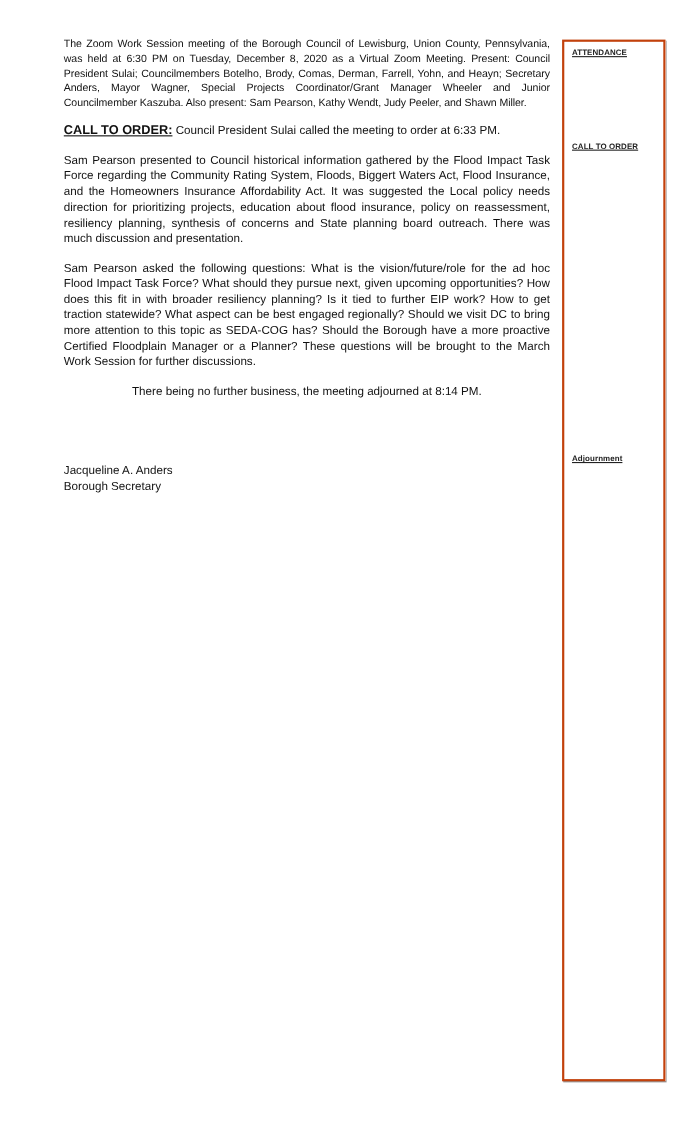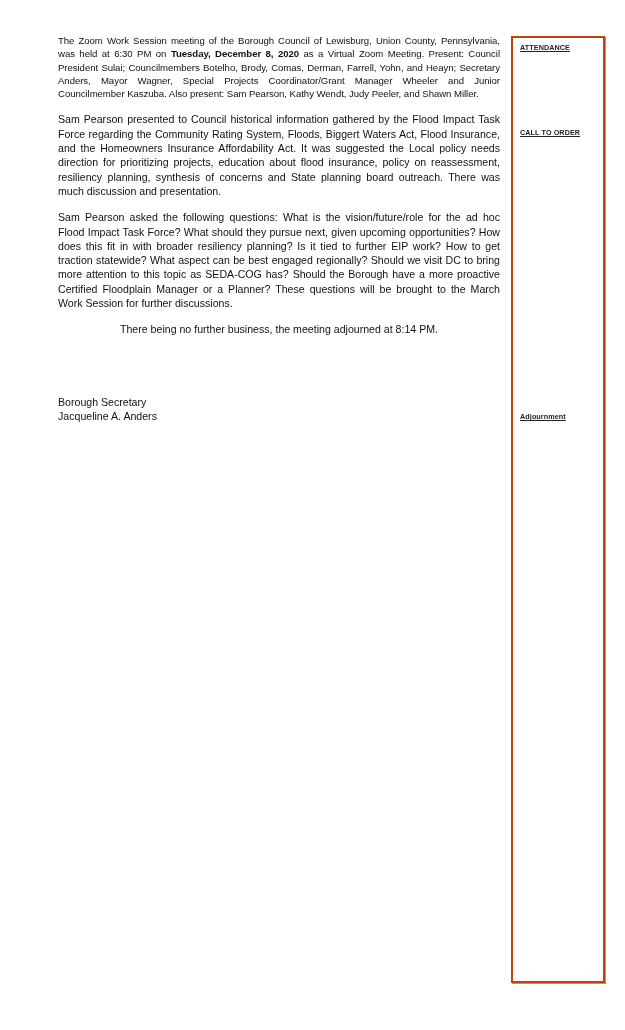--- a/index.html
+++ b/index.html
@@ -37,21 +37,21 @@
       font-size: 9.6px;
       line-height: 13.3px;
       letter-spacing: -0.05px;
     }
     .para.left { text-align: center; }
     .heading-inline {
       font-weight: bold;
       text-decoration: underline;
       font-size: 11.6px;
     }
-    .bold { font-weight: bold; }
+    .bold { font-weight: normal; }
     .sig-gap { height: 46px; }
     .signature p {
       margin: 0;
       text-align: left;
     }
     .side-box {
       position: absolute;
       left: 511px;
       top: 36px;
       width: 90px;
@@ -75,33 +75,34 @@
   </style>
 </head>
 <body>
 
 <div class="page">
 
   <div class="body-col">
 
     <p class="para tight"><span>The Zoom Work Session meeting of the Borough Council of Lewisburg, Union County, Pennsylvania, was held at 6:30 PM on </span><span class="bold">Tuesday, December 8, 2020</span><span> as a Virtual Zoom Meeting. Present: Council President Sulai; Councilmembers Botelho, Brody, Comas, Derman, Farrell, Yohn, and Heayn; Secretary Anders, Mayor Wagner, Special Projects Coordinator/Grant Manager Wheeler and Junior Councilmember Kaszuba.  Also present: Sam Pearson, Kathy Wendt, Judy Peeler, and Shawn Miller.</span></p>
 
+    <p class="para"><span class="heading-inline">CALL TO ORDER:</span><span> Council President Sulai called the meeting to order at 6:33 PM.</span></p>
 
     <p class="para">Sam Pearson presented to Council historical information gathered by the Flood Impact Task Force regarding the Community Rating System, Floods, Biggert Waters Act, Flood Insurance, and the Homeowners Insurance Affordability Act. It was suggested the Local policy needs direction for prioritizing projects, education about flood insurance, policy on reassessment, resiliency planning, synthesis of concerns and State planning board outreach.  There was much discussion and presentation.</p>
 
     <p class="para">Sam Pearson asked the following questions: What is the vision/future/role for the ad hoc Flood Impact Task Force?  What should they pursue next, given upcoming opportunities?  How does this fit in with broader resiliency planning?  Is it tied to further EIP work?  How to get traction statewide?  What aspect can be best engaged regionally?  Should we visit DC to bring more attention to this topic as SEDA-COG has?  Should the Borough have a more proactive Certified Floodplain Manager or a Planner?  These questions will be brought to the March Work Session for further discussions.</p>
 
     <p class="para left">There being no further business, the meeting adjourned at 8:14 PM.</p>
 
 
     <div class="sig-gap"></div>
 
     <div class="signature">
+      <p>Jacqueline A. Anders</p>
       <p>Borough Secretary</p>
-      <p>Jacqueline A. Anders</p>
     </div>
   </div>
 
   <div class="side-box">
     <span class="side-label" style="top:5px;">ATTENDANCE</span>
     <span class="side-label" style="top:90px;">CALL TO ORDER</span>
     <span class="side-label small" style="top:374px; font-weight:bold;text-decoration:underline;">Adjournment</span>
   </div>
 
 </div>

